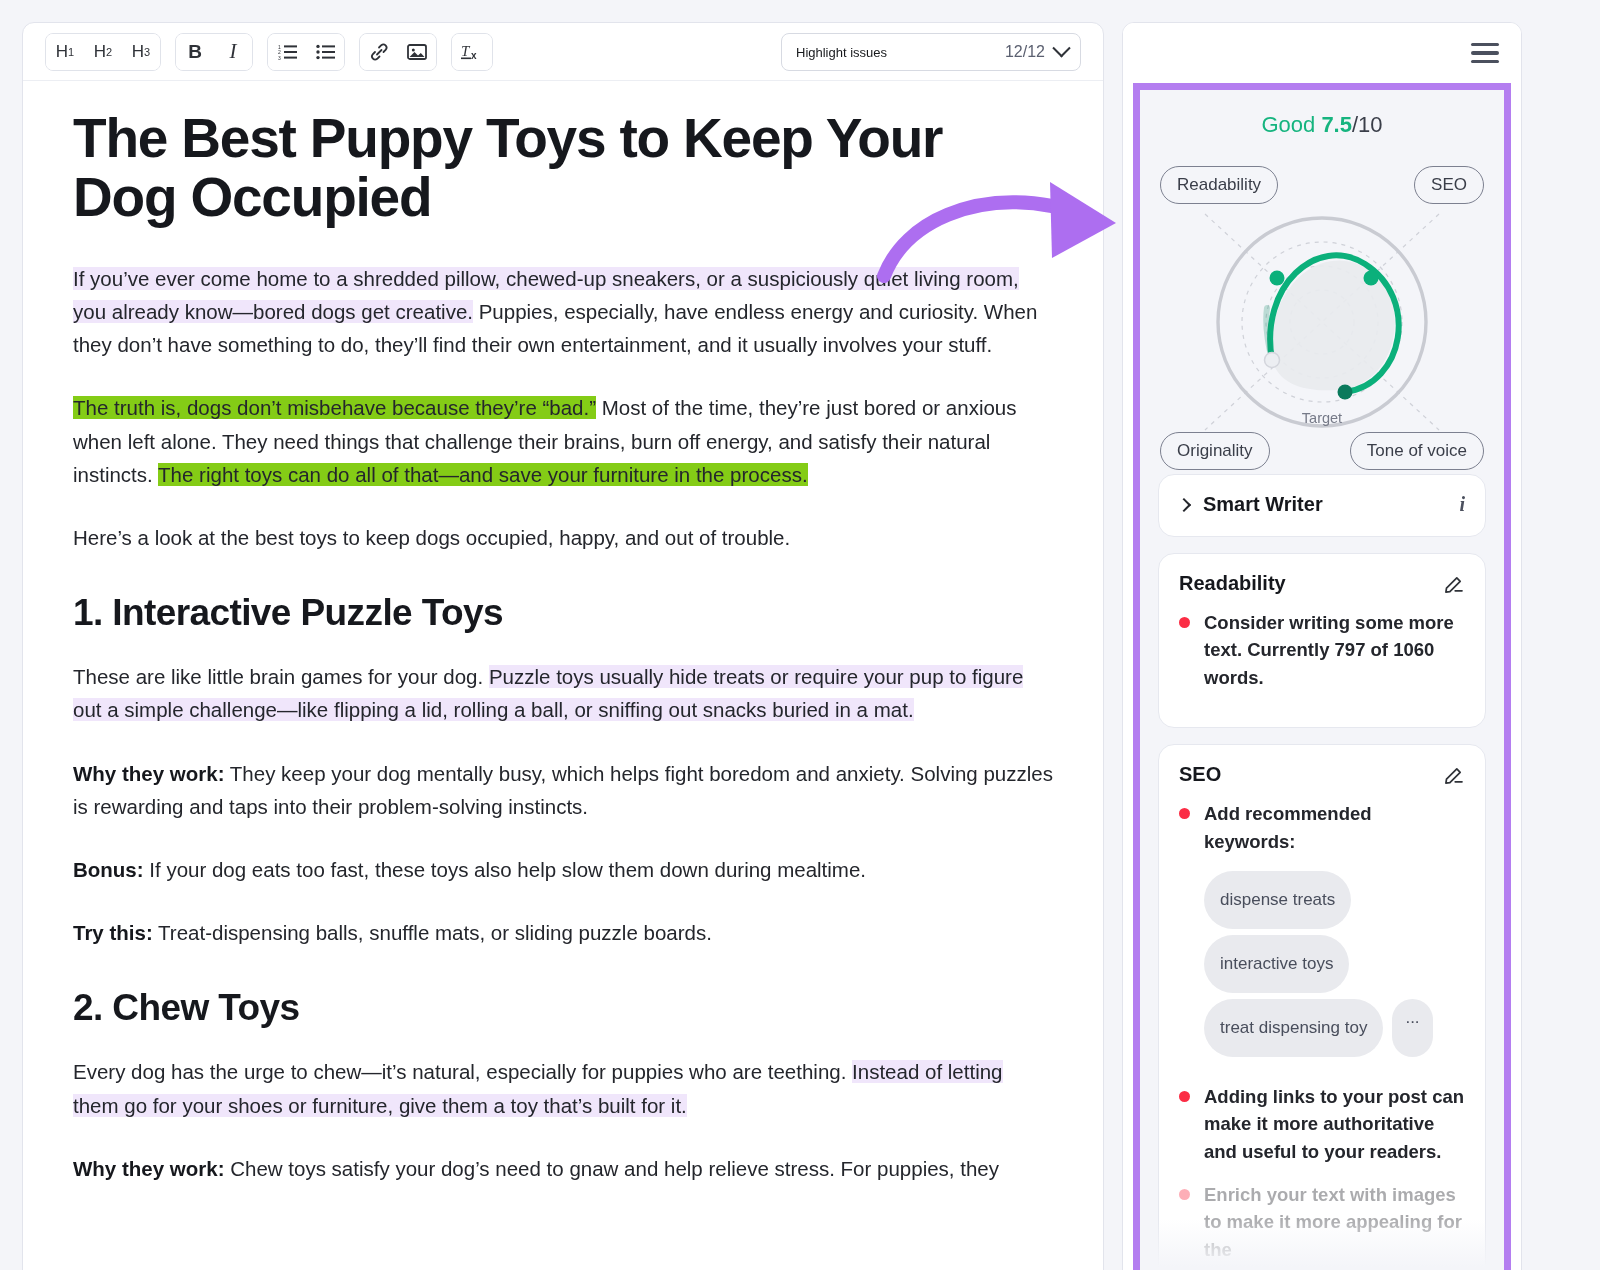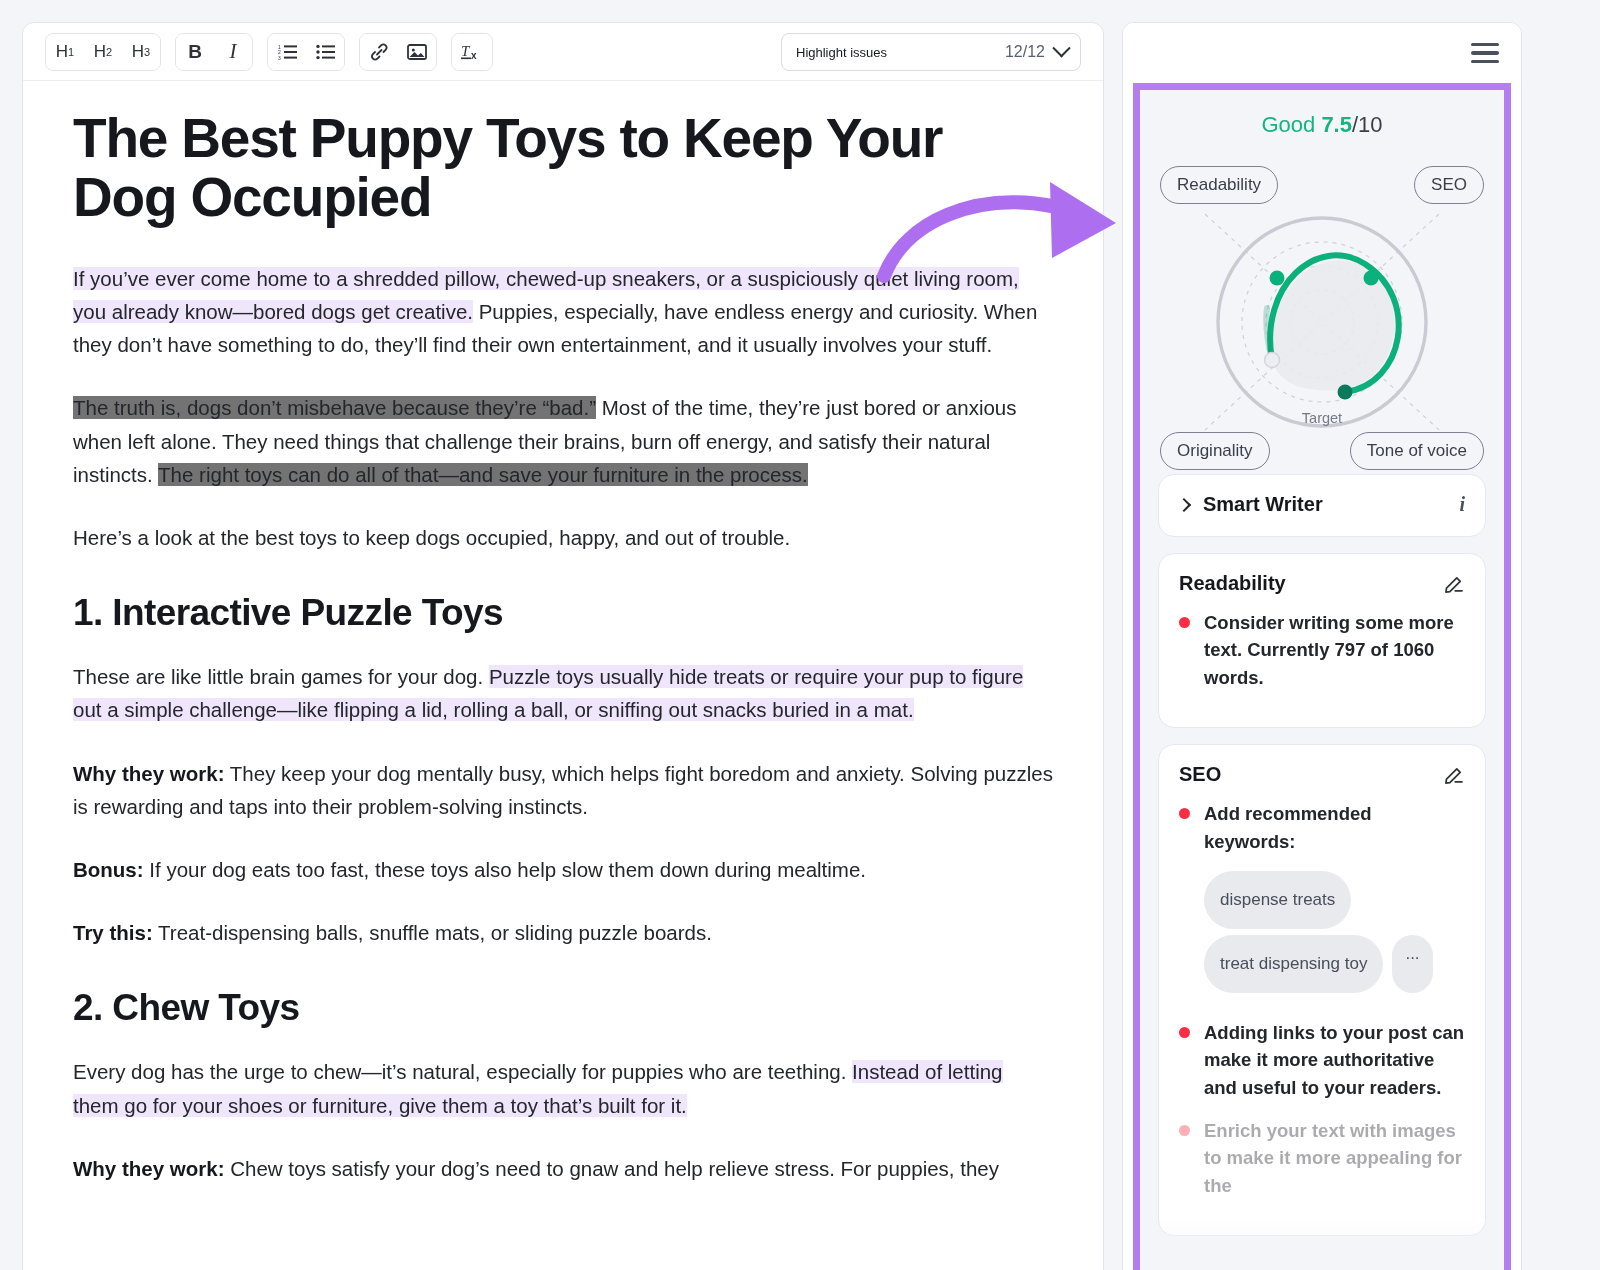--- a/index.html
+++ b/index.html
@@ -109,21 +109,21 @@
 
   p.doc-p {
     font-size: 20.5px;
     line-height: 1.62;
     color: #24262c;
     margin-bottom: 30px;
   }
   p.doc-p b { font-weight: 700; color: #16181d; }
 
   .hl-purple { background: #f0e6fb; }
-  .hl-blue   { background: #737373; }
+  .hl-blue   { background: #84cc16; }
 
   .fade-line {
     position: absolute;
     left: 0; right: 0; bottom: 0;
     height: 58px;
     background: linear-gradient(to bottom, rgba(255,255,255,0) 0%, #ffffff 78%);
     pointer-events: none;
   }
 
   
@@ -513,20 +513,23 @@
 
       <ul class="bullets">
         <li>
           <span class="dot"></span>
           <span>Add recommended keywords:</span>
         </li>
       </ul>
 
       <div class="chips">
         <span class="chip">dispense treats</span>
+      </div>
+      <div class="chips">
+        <span class="chip">interactive toys</span>
       </div>
       <div class="chips">
         <span class="chip">treat dispensing toy</span>
         <span class="chip more">...</span>
       </div>
 
       <ul class="bullets" style="margin-top:26px">
         <li>
           <span class="dot"></span>
           <span>Adding links to your post can make it more authoritative and useful to your readers.</span>

